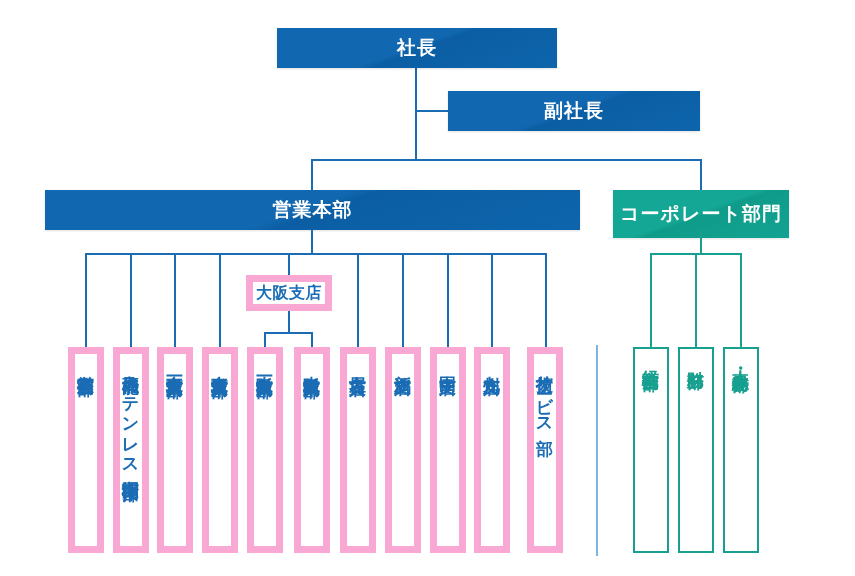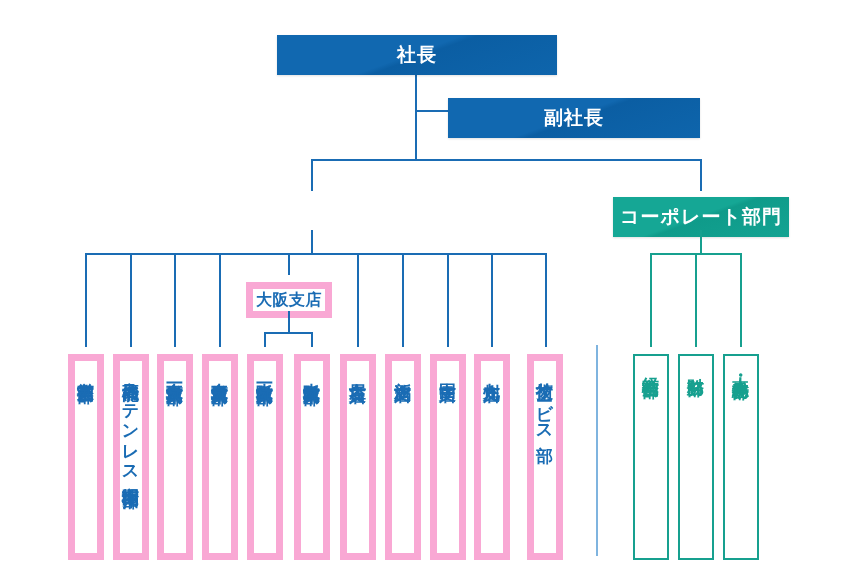--- a/index.html
+++ b/index.html
@@ -19,21 +19,20 @@
   }
 
   
   .box {
     position: absolute;
     box-sizing: border-box;
     display: flex;
     align-items: center;
     justify-content: center;
     text-align: center;
-    margin-top: 7px;
   }
 
   
   .box.filled-blue {
     background: linear-gradient(160deg, #1168b0 0%, #1168b0 48%, #0b5ea3 52%, #0e65ac 100%);
     color: #ffffff;
     font-size: 19px;
     font-weight: 700;
     letter-spacing: 1px;
     box-shadow: 0 1px 2px rgba(0,0,0,0.12);
@@ -112,22 +111,25 @@
   <div class="line" style="left:700px; top:159px; width:2px; height:32px;"></div>
 
   <div class="box filled-blue" style="left:277px; top:28px; width:280px; height:40px;">
     <span>社長</span>
   </div>
 
   <div class="box filled-blue" style="left:448px; top:91px; width:252px; height:40px;">
     <span>副社長</span>
   </div>
 
-
-  <div class="box filled-teal" style="left:613px; top:190px; width:176px; height:40px;">
+  <div class="box filled-blue" style="left:45px; top:190px; width:535px; height:40px;">
+    <span>営業本部</span>
+  </div>
+
+  <div class="box filled-teal" style="left:613px; top:190px; width:176px; height:48px;">
     <span>コーポレート部門</span>
   </div>
 
   <div class="line" style="left:311px; top:230px; width:2px; height:24px;"></div>
 
   <div class="line" style="left:85px; top:253px; width:460px; height:2px;"></div>
 
   <div class="line" style="left:85px; top:253px; width:2px; height:94px;"></div>
   <div class="line" style="left:130px; top:253px; width:2px; height:94px;"></div>
   <div class="line" style="left:174px; top:253px; width:2px; height:94px;"></div>

